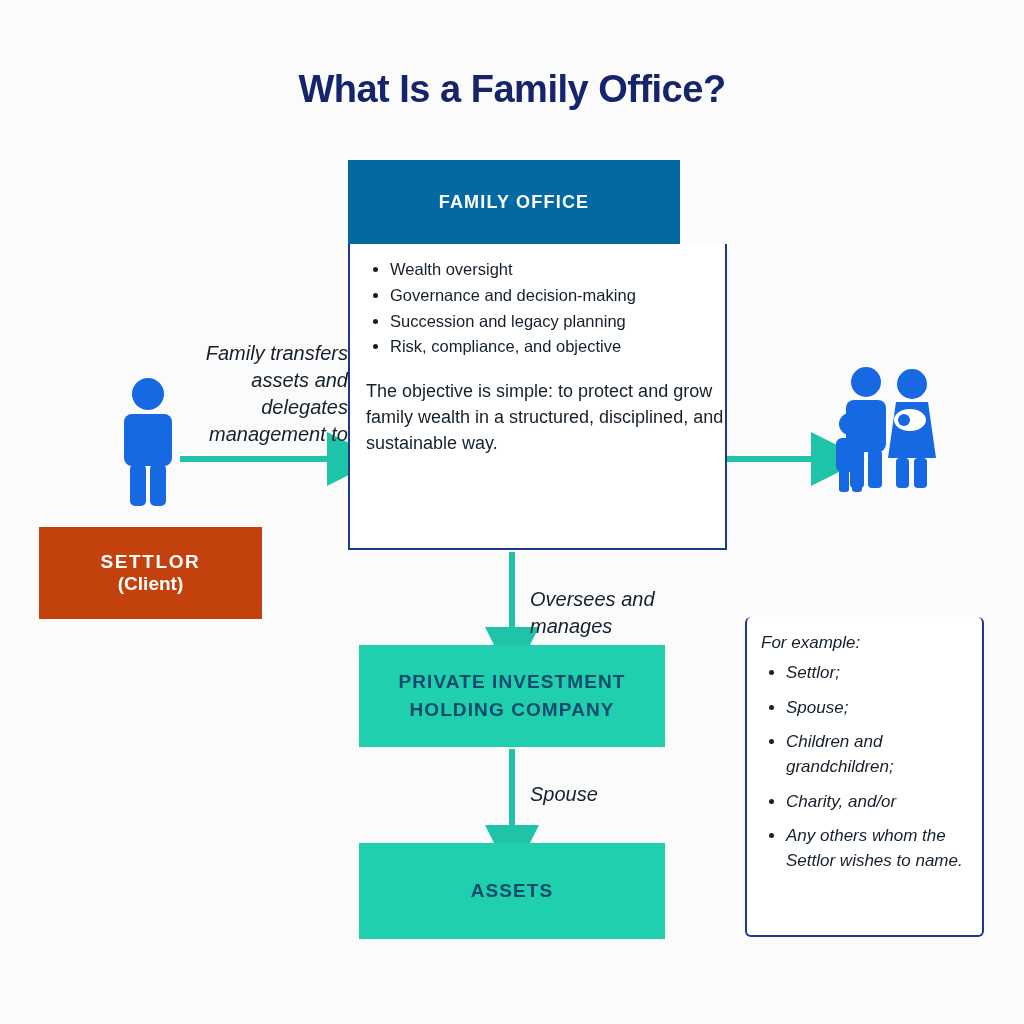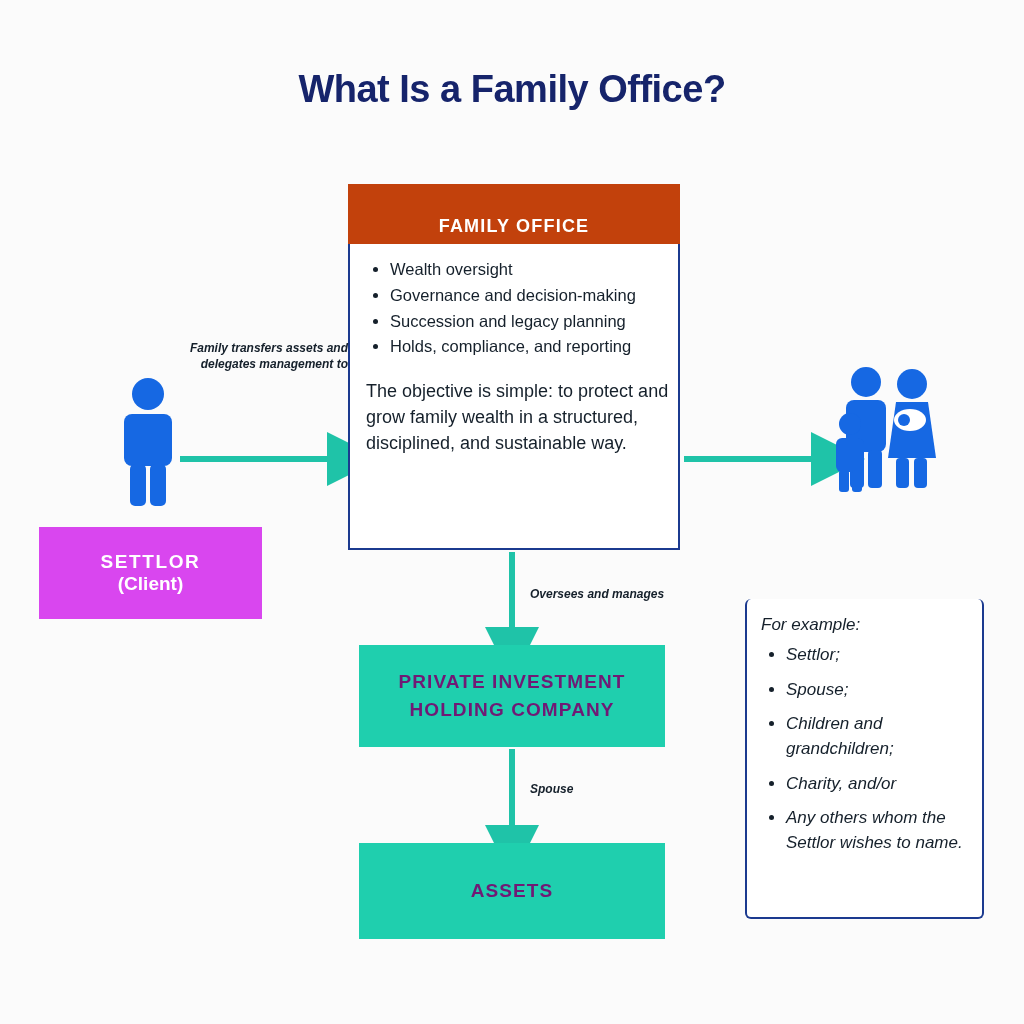--- a/index.html
+++ b/index.html
@@ -33,48 +33,47 @@
     color: #16246b;
     letter-spacing: -0.5px;
   }
 
   
   .box {
     position: absolute;
     box-sizing: border-box;
   }
   .blue-head {
-    background: #c2410c;
+    background: #0369a1;
     color: #ffffff;
     display: flex;
     align-items: center;
     justify-content: center;
     font-weight: bold;
     letter-spacing: 1.2px;
-    margin-top: 24px;
   }
   .white-body {
     background: #ffffff;
     border: 2px solid #1b3a8f;
     border-top: none;
     box-sizing: border-box;
   }
 
   
   #fo-head {
     left: 348px;
     top: 160px;
     width: 332px;
     height: 84px;
     font-size: 18px;
   }
   #fo-body {
     left: 348px;
     top: 244px;
-    width: 332px;
+    width: 379px;
     height: 306px;
     padding: 14px 1px 10px 16px;
   }
   #fo-list {
     margin: 0;
     padding-left: 24px;
     font-size: 16.5px;
     color: #15202b;
     line-height: 1.44;
   }
@@ -85,21 +84,21 @@
     color: #15202b;
     line-height: 1.44;
   }
 
   
   #settlor-box {
     left: 39px;
     top: 527px;
     width: 223px;
     height: 92px;
-    background: #d946ef;
+    background: #c2410c;
     color: #ffffff;
     display: flex;
     flex-direction: column;
     align-items: center;
     justify-content: center;
   }
   #settlor-title {
     font-size: 19px;
     font-weight: bold;
     letter-spacing: 1.6px;
@@ -113,21 +112,21 @@
   
   #ben-head {
     left: 745px;
     top: 527px;
     width: 239px;
     height: 90px;
     font-size: 17px;
   }
   #ben-body {
     left: 745px;
-    top: 599px;
+    top: 617px;
     width: 239px;
     height: 320px;
     padding: 16px 14px 10px 14px;
     border-radius: 6px;
   }
   #ben-intro {
     font-style: italic;
     font-size: 17px;
     color: #15202b;
     margin-bottom: 8px;
@@ -138,21 +137,21 @@
     font-style: italic;
     font-size: 17px;
     color: #15202b;
     line-height: 1.45;
   }
   #ben-list li { margin-bottom: 10px; }
 
   
   .teal-box {
     background: #1fcfae;
-    color: #701a75;
+    color: #0c4a6e;
     display: flex;
     align-items: center;
     justify-content: center;
     text-align: center;
     font-weight: bold;
     letter-spacing: 1.1px;
   }
   #pihc-box {
     left: 359px;
     top: 645px;
@@ -168,24 +167,23 @@
     top: 843px;
     width: 306px;
     height: 96px;
     font-size: 19px;
   }
 
   
   .edge-label {
     position: absolute;
     font-style: italic;
-    font-size: 12px;
+    font-size: 20px;
     color: #15202b;
     line-height: 1.35;
-    font-weight: bold;
   }
   #label-left {
     left: 178px;
     top: 340px;
     width: 170px;
     text-align: right;
   }
   #label-right {
     left: 694px;
     top: 366px;
@@ -231,21 +229,21 @@
   </svg>
 
   <div id="title">What Is a Family Office?</div>
 
   <div class="box blue-head" id="fo-head">FAMILY OFFICE</div>
   <div class="box white-body" id="fo-body">
     <ul id="fo-list">
       <li>Wealth oversight</li>
       <li>Governance and decision-making</li>
       <li>Succession and legacy planning</li>
-      <li>Holds, compliance, and reporting</li>
+      <li>Risk, compliance, and objective</li>
     </ul>
     <div id="fo-note">The objective is simple: to protect and grow family wealth in a structured, disciplined, and sustainable way.</div>
   </div>
 
   <svg class="person-icon" id="settlor-person" style="left:108px;top:376px;" width="80" height="130" viewBox="0 0 80 130">
     <circle cx="40" cy="18" r="16" fill="#1668e3"></circle>
     <rect x="16" y="38" width="48" height="52" rx="8" fill="#1668e3"></rect>
     <rect x="22" y="88" width="16" height="42" rx="5" fill="#1668e3"></rect>
     <rect x="42" y="88" width="16" height="42" rx="5" fill="#1668e3"></rect>
   </svg>

